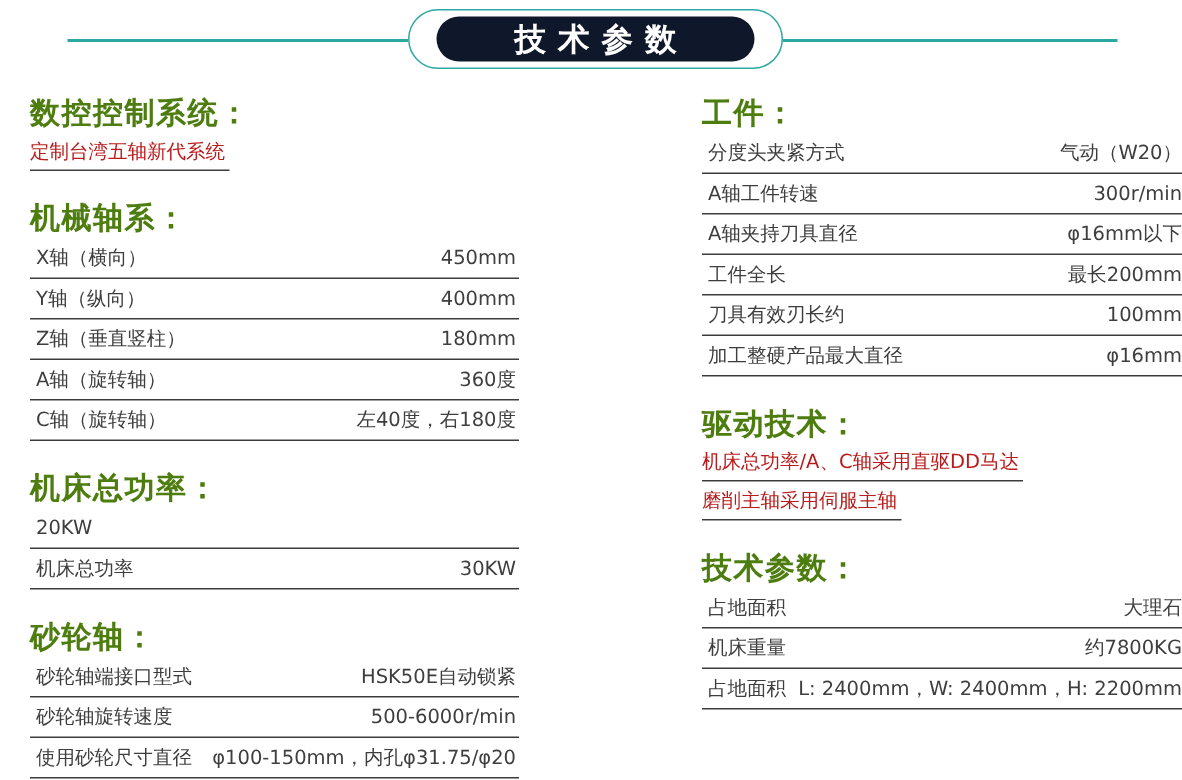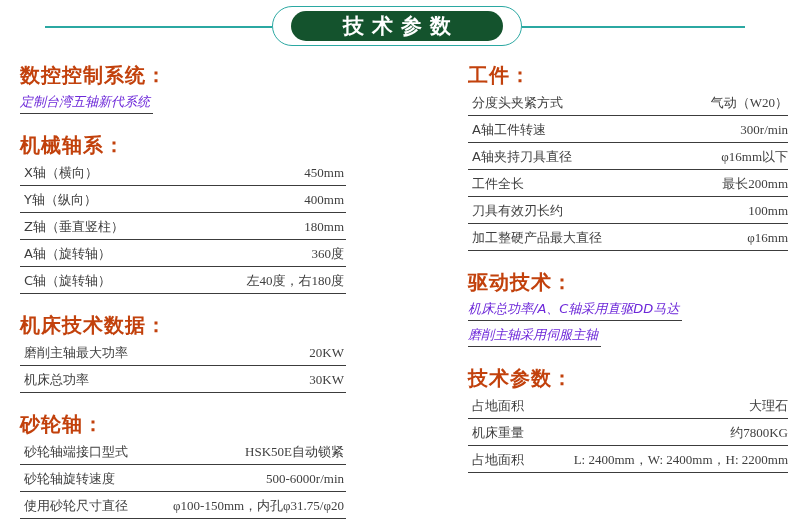--- a/index.html
+++ b/index.html
@@ -33,21 +33,21 @@
     border: 1.5px solid #2BA8A2;
     border-radius: 21px;
     display: flex;
     align-items: center;
     justify-content: center;
     background: #ffffff;
   }
   .capsule-fill {
     width: 212px;
     height: 30px;
-    background: #14532d;
+    background: #0f172a;
     border-radius: 16px;
     display: flex;
     align-items: center;
     justify-content: center;
   }
   .page-title {
     color: #ffffff;
     font-size: 21px;
     font-weight: bold;
     letter-spacing: 8px;
@@ -57,52 +57,51 @@
 
   
   .col { position: absolute; top: 62px; }
   .col.left  { left: 20px;  width: 326px; }
   .col.right { left: 468px; width: 322px; }
 
   .sec-heading {
     font-size: 20px;
     line-height: 26px;
     font-weight: bold;
-    color: #c2410c;
+    color: #4d7c0f;
     letter-spacing: 1px;
     white-space: nowrap;
   }
   .section + .section .sec-heading { margin-top: 18px; }
 
   .note {
     display: inline-block;
     margin-top: 5px;
     font-size: 13px;
     line-height: 17px;
-    color: #6d28d9;
+    color: #b91c1c;
     padding: 0 3px 3px 0;
     border-bottom: 1px solid #3C3C3C;
     white-space: nowrap;
-    font-style: italic;
   }
 
   .rows { margin-top: 6px; }
   .row {
     display: flex;
     justify-content: space-between;
     align-items: flex-end;
     font-size: 13px;
     line-height: 17px;
     color: #3E3E3E;
     border-bottom: 1px solid #3C3C3C;
     padding: 0 2px 4px 4px;
   }
   .row + .row { margin-top: 5px; }
   .row .lbl { white-space: nowrap; }
-  .row .val { white-space: nowrap; text-align: center; font-family: Liberation Serif, serif; }
+  .row .val { white-space: nowrap; text-align: center; }
 </style>
 </head>
 <body>
 
 <div class="frame">
 
   <div class="hline left"></div>
   <div class="capsule-outline">
     <div class="capsule-fill">
       <span class="page-title">技术参数</span>
@@ -137,24 +136,23 @@
           <span class="val">360度</span>
         </div>
         <div class="row">
           <span class="lbl">C轴（旋转轴）</span>
           <span class="val">左40度，右180度</span>
         </div>
       </div>
     </div>
 
     <div class="section">
-      <div class="sec-heading">机床技术数据：</div>
-      <div class="rows">
-        <div class="row">
-          <span class="lbl">磨削主轴最大功率</span>
+      <div class="sec-heading">机床总功率：</div>
+      <div class="rows">
+        <div class="row">
           <span class="val">20KW</span>
         </div>
         <div class="row">
           <span class="lbl">机床总功率</span>
           <span class="val">30KW</span>
         </div>
       </div>
     </div>
 
     <div class="section">

